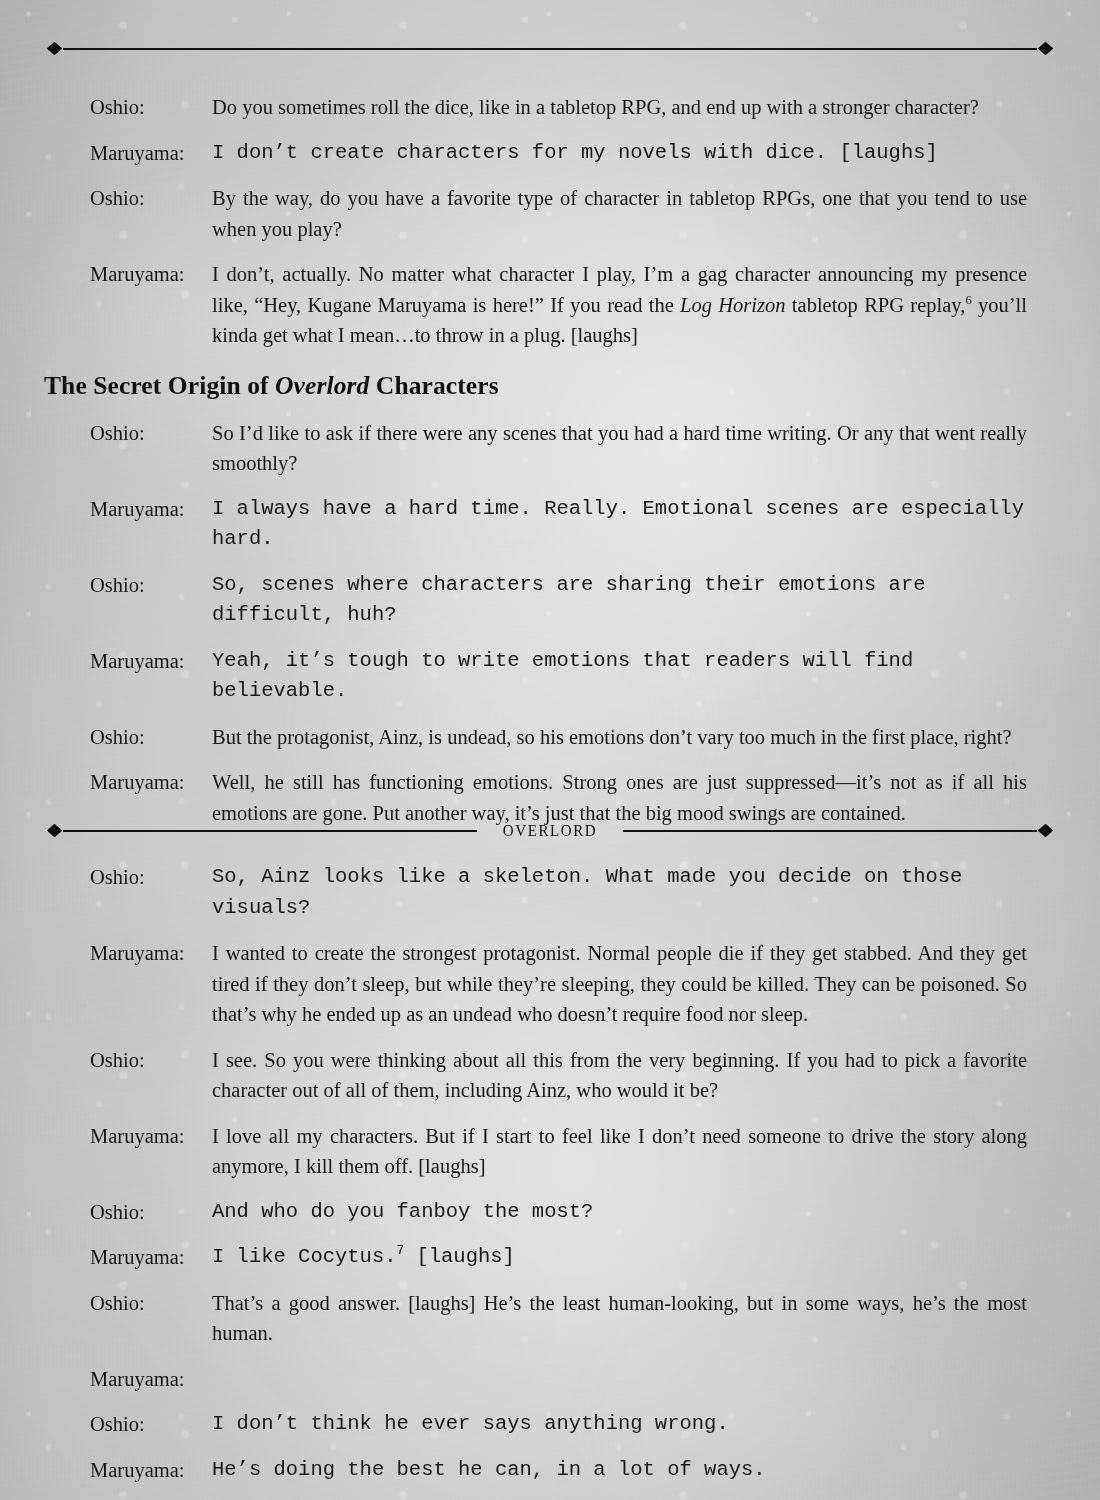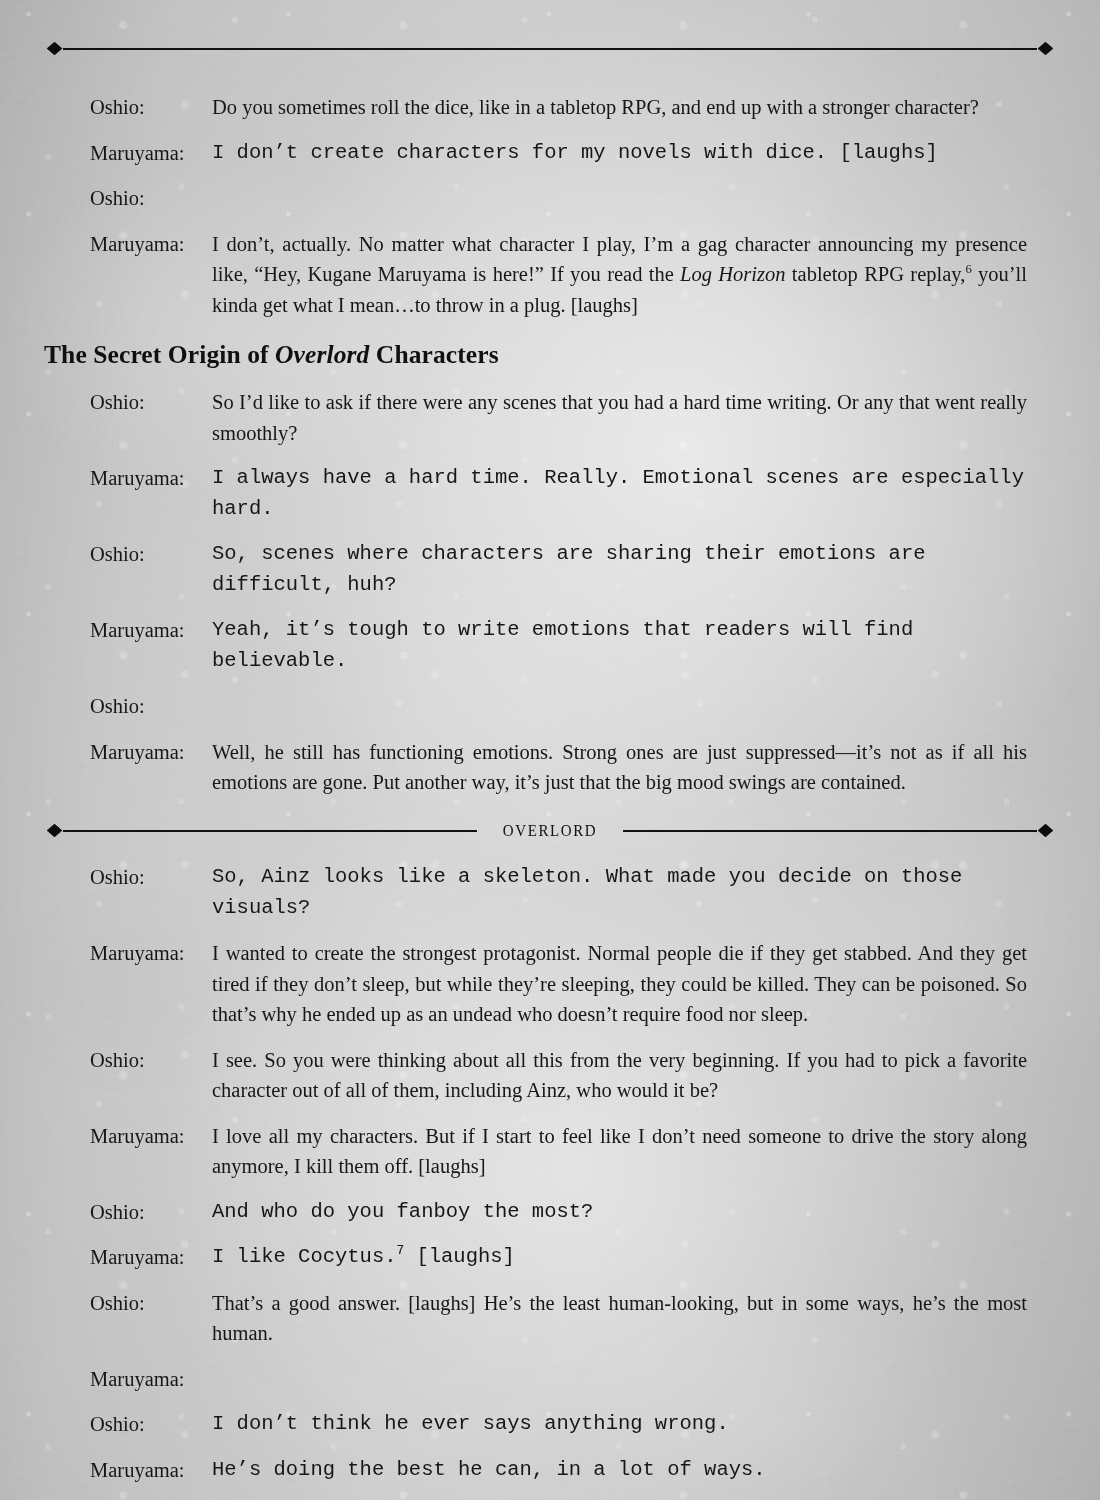--- a/index.html
+++ b/index.html
@@ -202,20 +202,21 @@
         <span class="speech">Do you sometimes roll the dice, like in a tabletop RPG, and end up with a stronger character?</span>
       </div>
 
       <div class="exchange">
         <span class="speaker">Maruyama:</span>
         <span class="speech ragged">I don’t create characters for my novels with dice. [laughs]</span>
       </div>
 
       <div class="exchange">
         <span class="speaker">Oshio:</span>
+        <span class="speech">By the way, do you have a favorite type of character in tabletop RPGs, one that you tend to use when you play?</span>
       </div>
 
       <div class="exchange">
         <span class="speaker">Maruyama:</span>
         <span class="speech"><span>I don’t, actually. No matter what character I play, I’m a gag character announcing my presence like, “Hey, Kugane Maruyama is here!” If you read the </span><i>Log Horizon</i><span> tabletop RPG replay,</span><sup>6</sup><span> you’ll kinda get what I mean…to throw in a plug. [laughs]</span></span>
       </div>
 
       <h2 class="section-heading"><span>The Secret Origin of </span><i>Overlord</i><span> Characters</span></h2>
 
       <div class="exchange">
@@ -233,20 +234,21 @@
         <span class="speech ragged">So, scenes where characters are sharing their emotions are difficult, huh?</span>
       </div>
 
       <div class="exchange">
         <span class="speaker">Maruyama:</span>
         <span class="speech ragged">Yeah, it’s tough to write emotions that readers will find believable.</span>
       </div>
 
       <div class="exchange">
         <span class="speaker">Oshio:</span>
+        <span class="speech">But the protagonist, Ainz, is undead, so his emotions don’t vary too much in the first place, right?</span>
       </div>
 
       <div class="exchange">
         <span class="speaker">Maruyama:</span>
         <span class="speech">Well, he still has functioning emotions. Strong ones are just suppressed—it’s not as if all his emotions are gone. Put another way, it’s just that the big mood swings are contained.</span>
       </div>
 
     </div>
 
     <div class="rule rule-foot">

